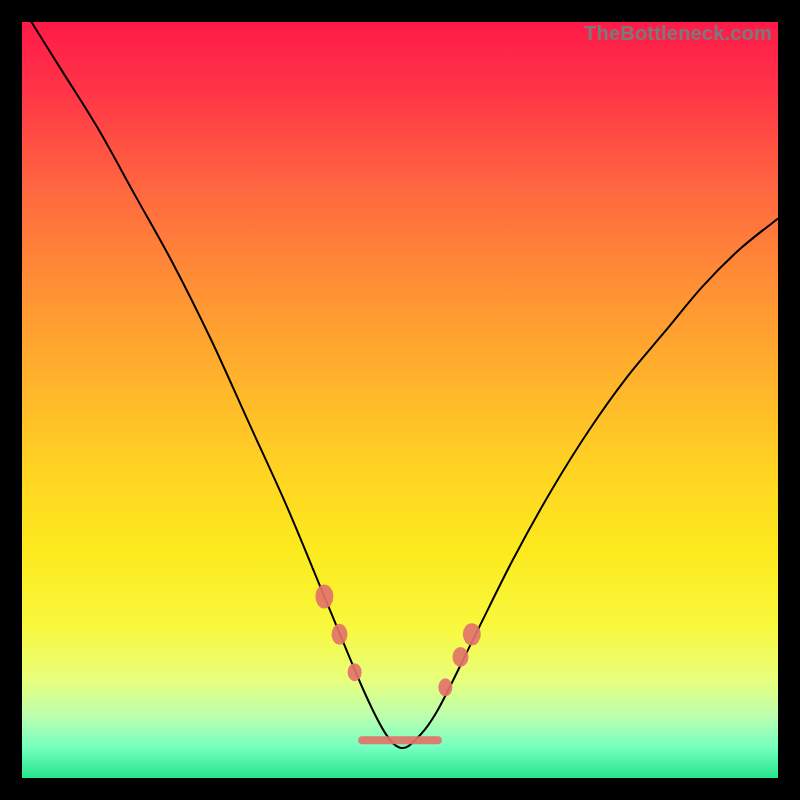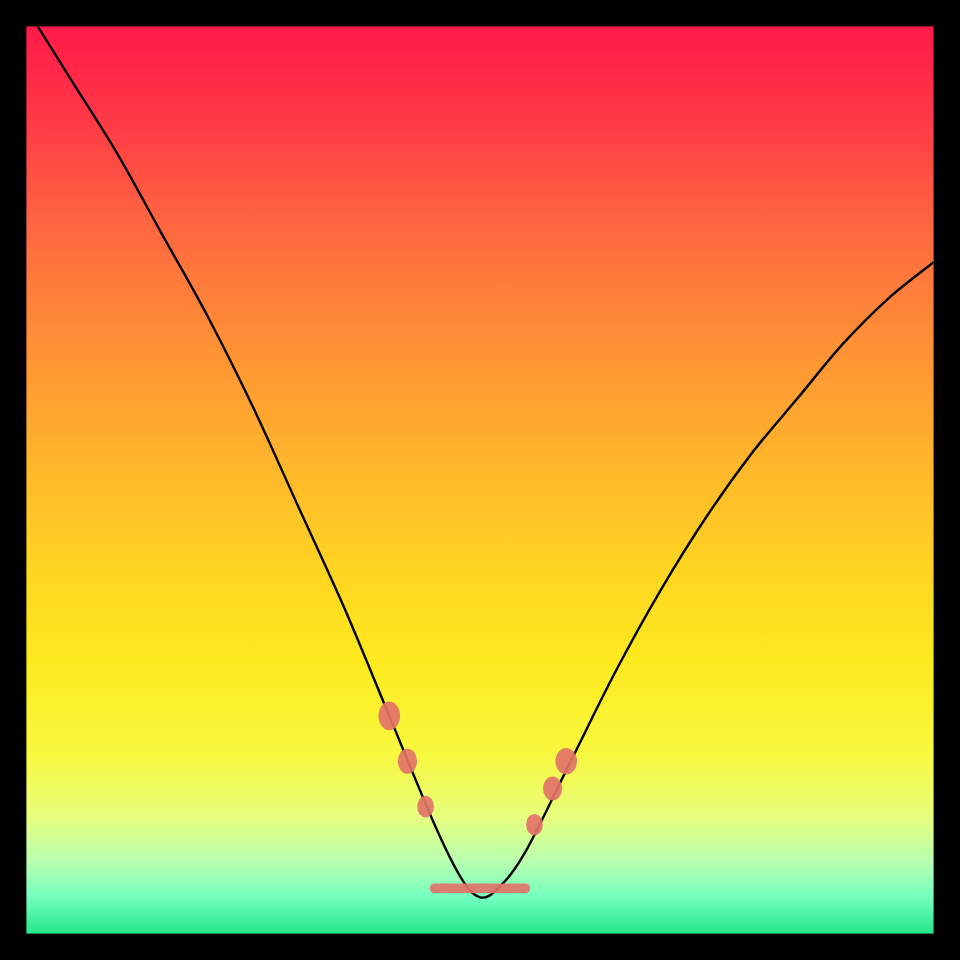--- a/index.html
+++ b/index.html
@@ -61,20 +61,21 @@
     stroke-width: 8;
     stroke-linecap: round;
     opacity: 0.92;
     fill: none;
   }
 </style>
 </head>
 <body>
 
 <div class="frame">
+  <div class="watermark">TheBottleneck.com</div>
   <svg class="curve" viewBox="0 0 756 756">
     <path id="curvePath" class="curve-path" d="M 0 -15.120000000000005 C 6.300000000000001 -5.040000000000001, 25.200000000000003 25.200000000000006, 37.800000000000004 45.360000000000014 C 50.400000000000006 65.52000000000002, 63.00000000000001 84.42000000000003, 75.60000000000001 105.84000000000003 C 88.2 127.26000000000003, 100.79999999999998 151.20000000000002, 113.39999999999999 173.88 C 126 196.55999999999997, 138.60000000000002 217.97999999999996, 151.20000000000002 241.91999999999996 C 163.8 265.85999999999996, 176.4 291.06000000000006, 189 317.52000000000004 C 201.6 343.98, 214.2 372.96000000000004, 226.79999999999998 400.68 C 239.39999999999998 428.4, 251.99999999999994 454.86, 264.59999999999997 483.84000000000003 C 277.2 512.82, 289.8 544.3199999999999, 302.40000000000003 574.56 C 315.00000000000006 604.8, 330.12 642.5999999999999, 340.2 665.28 C 350.28 687.96, 356.58 700.56, 362.88 710.64 C 369.18 720.72, 372.96 724.5, 378 725.76 C 383.04 727.02, 386.82 724.5, 393.12 718.2 C 399.42 711.9000000000001, 405.72 705.6, 415.8 687.96 C 425.88 670.32, 440.99999999999994 637.5600000000001, 453.59999999999997 612.36 C 466.2 587.16, 478.80000000000007 560.7, 491.40000000000003 536.76 C 504 512.8199999999999, 516.5999999999999 490.14, 529.1999999999999 468.71999999999997 C 541.8 447.29999999999995, 554.4 427.14, 567 408.24 C 579.6 389.34000000000003, 592.2 371.7, 604.8000000000001 355.32 C 617.4000000000001 338.94, 630 325.08000000000004, 642.6 309.96000000000004 C 655.2 294.84000000000003, 667.8 278.46, 680.4 264.59999999999997 C 693 250.73999999999998, 705.5999999999999 238.14000000000004, 718.1999999999999 226.80000000000007 C 730.8 215.4600000000001, 749.7 201.60000000000005, 756 196.56000000000006"></path>
     <g id="markers">
         <ellipse cx="302.40000000000003" cy="574.56" rx="9" ry="12" class="marker"></ellipse>
         <ellipse cx="317.52" cy="612.36" rx="8" ry="10.5" class="marker"></ellipse>
         <ellipse cx="332.64" cy="650.16" rx="7" ry="9" class="marker"></ellipse>
         <ellipse cx="423.36" cy="665.28" rx="7" ry="9" class="marker"></ellipse>
         <ellipse cx="438.47999999999996" cy="635.04" rx="8" ry="10" class="marker"></ellipse>
         <ellipse cx="449.82" cy="612.36" rx="9" ry="11" class="marker"></ellipse>
         <path d="M 340.2 718.2 L 415.8 718.2" class="marker-line" stroke-width="14"></path>

